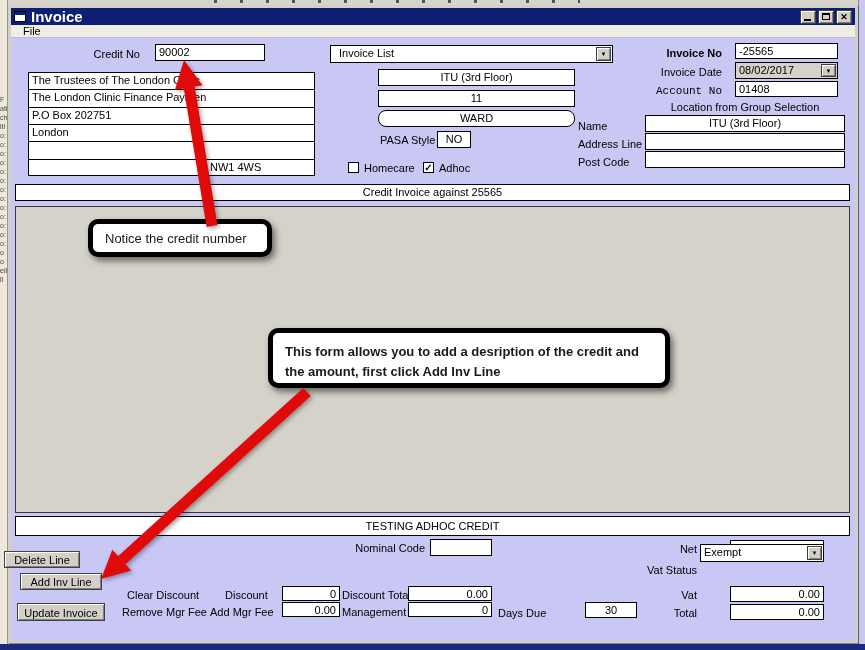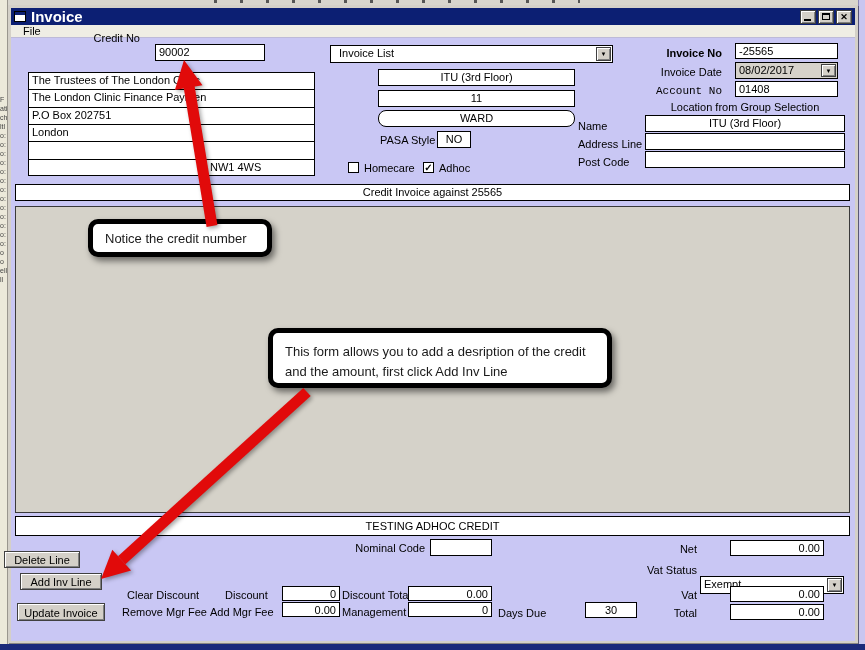--- a/index.html
+++ b/index.html
@@ -111,21 +111,21 @@
         </div>
     </div>
   </div>
 
   <div class="menubar">
     <span class="menu-item">File</span>
   </div>
 
   <div class="client"></div>
 
-  <div class="label r" style="left:60px; top:32px; width:80px;">Credit No</div>
+  <div class="label r" style="left:60px; top:48px; width:80px;">Credit No</div>
   <div class="field" style="left:155px; top:44px; width:110px; height:17px;">90002</div>
 
   <div class="field" style="left:330px; top:45px; width:283px; height:18px;">
     <span style="padding-left:5px;">Invoice List</span>
     <span class="combo-arrow">▼</span>
   </div>
 
   <div class="label r" style="left:640px; top:47px; width:82px;font-weight:bold;">Invoice No</div>
   <div class="field" style="left:735px; top:43px; width:103px; height:16px;">-25565</div>
 
@@ -167,34 +167,34 @@
   <div class="cb" style="left:348px; top:162px;"></div>
   <div class="label" style="left:364px; top:162px;">Homecare</div>
   <div class="cb" style="left:423px; top:162px;"><span>✓</span></div>
   <div class="label" style="left:439px; top:162px;">Adhoc</div>
 
   <div class="banner" style="top:184px; width:835px; height:17px;">Credit Invoice against 25565</div>
   <div class="panel"></div>
   <div class="banner" style="top:516px; width:835px; height:20px; padding-top:3px;">TESTING ADHOC CREDIT</div>
 
   <div class="callout" style="left:88px; top:219px; width:184px; height:38px; display:flex; align-items:center; padding-left:12px;">Notice the credit number</div>
-  <div class="callout" style="left:268px; top:328px; width:344px; height:60px; padding:9px 12px; line-height:1.5;">This form allows you to add a desription of the credit and the amount, first click Add Inv Line</div>
+  <div class="callout" style="left:268px; top:328px; width:402px; height:60px; padding:9px 12px; line-height:1.5;font-weight:bold;">This form allows you to add a desription of the credit and the amount, first click Add Inv Line</div>
 
   <div class="btn" style="left:4px; top:551px; width:76px; height:17px; padding-top:2px;">Delete Line</div>
   <div class="btn" style="left:20px; top:573px; width:82px; height:17px; padding-top:2px;">Add Inv Line</div>
   <div class="btn" style="left:17px; top:603px; width:88px; height:18px; padding-top:3px;">Update Invoice</div>
 
   <div class="label r" style="left:340px; top:542px; width:85px;">Nominal Code</div>
   <div class="field" style="left:430px; top:539px; width:62px; height:17px;"></div>
 
   <div class="label r" style="left:630px; top:543px; width:67px;">Net</div>
   <div class="field num" style="left:730px; top:540px; width:94px; height:16px;">0.00</div>
 
   <div class="label r" style="left:620px; top:564px; width:77px;">Vat Status</div>
-  <div class="field" style="left:700px; top:576px; width:144px; height:18px;">
+  <div class="field" style="left:700px; top:544px; width:124px; height:18px;">
     <span>Exempt</span>
     <span class="combo-arrow">▼</span>
   </div>
 
   <div class="label r" style="left:630px; top:589px; width:67px;">Vat</div>
   <div class="field num" style="left:730px; top:586px; width:94px; height:16px;">0.00</div>
 
   <div class="label r" style="left:630px; top:607px; width:67px;">Total</div>
   <div class="field num" style="left:730px; top:604px; width:94px; height:16px;">0.00</div>
 

